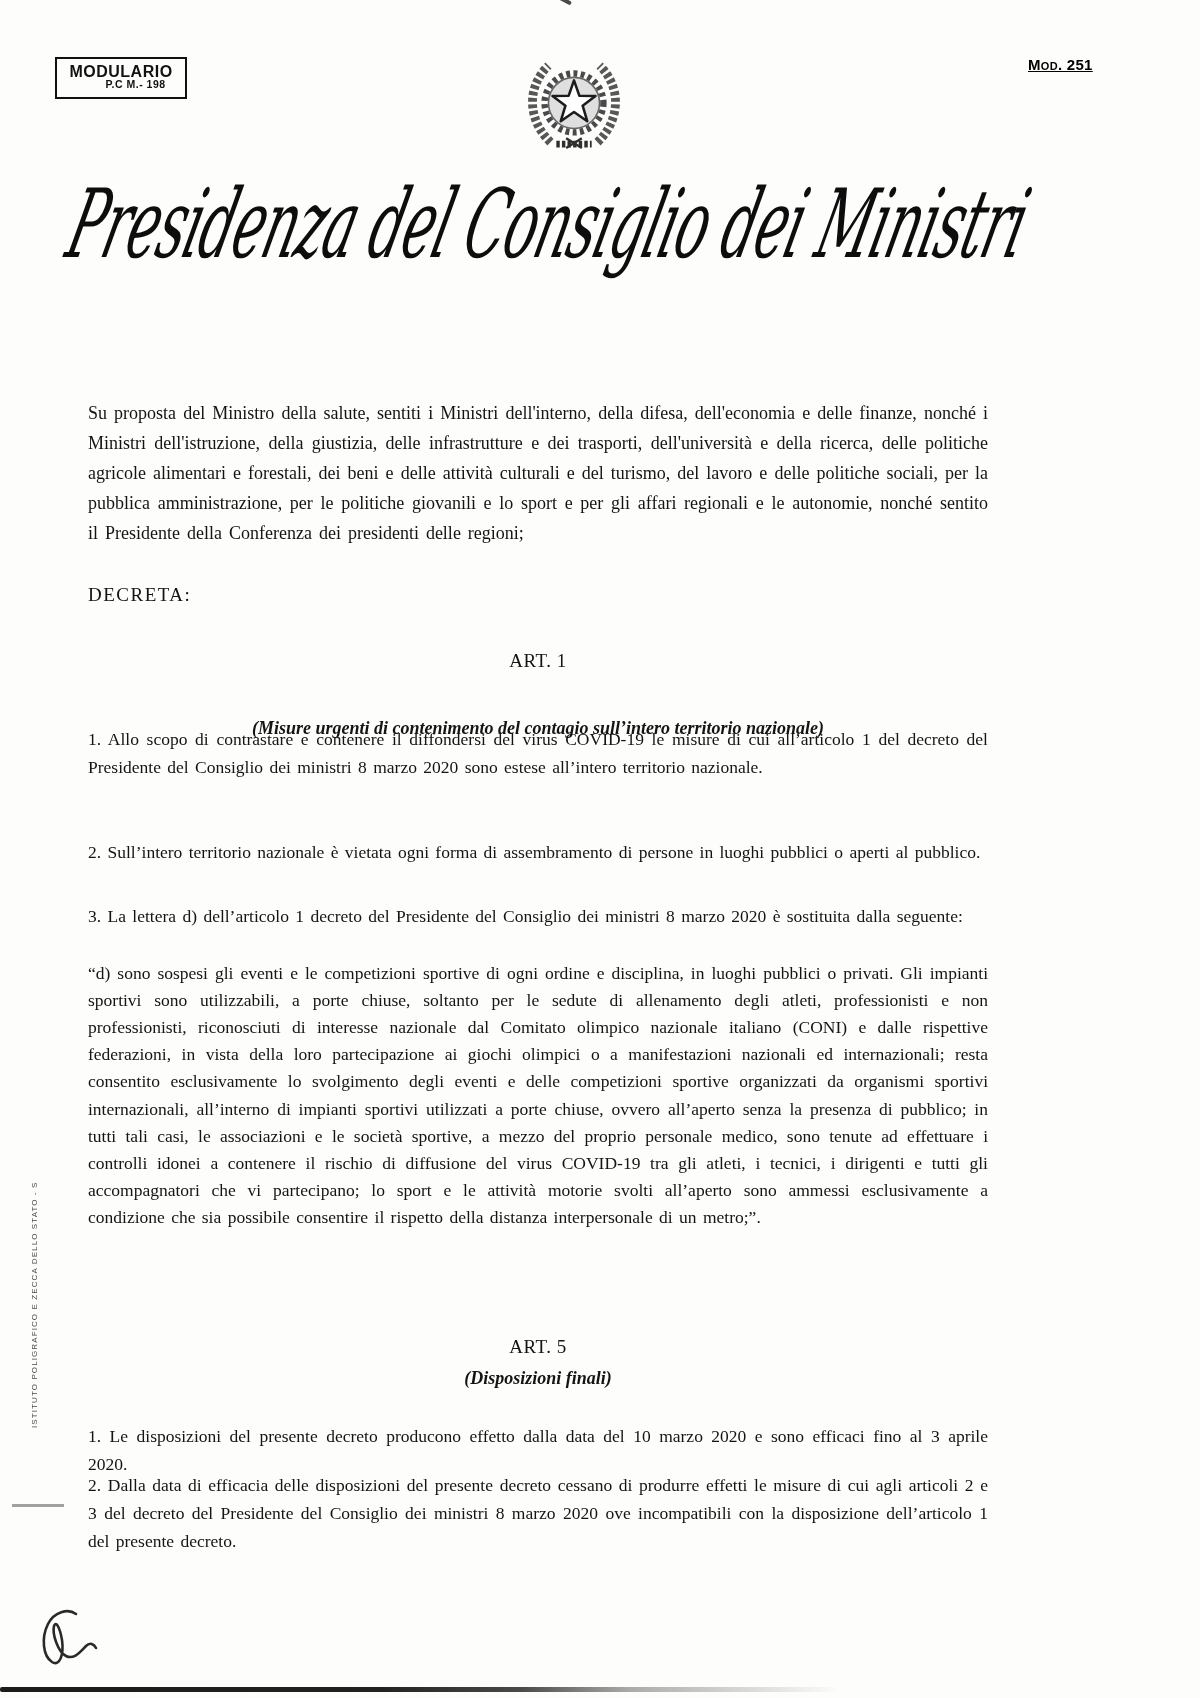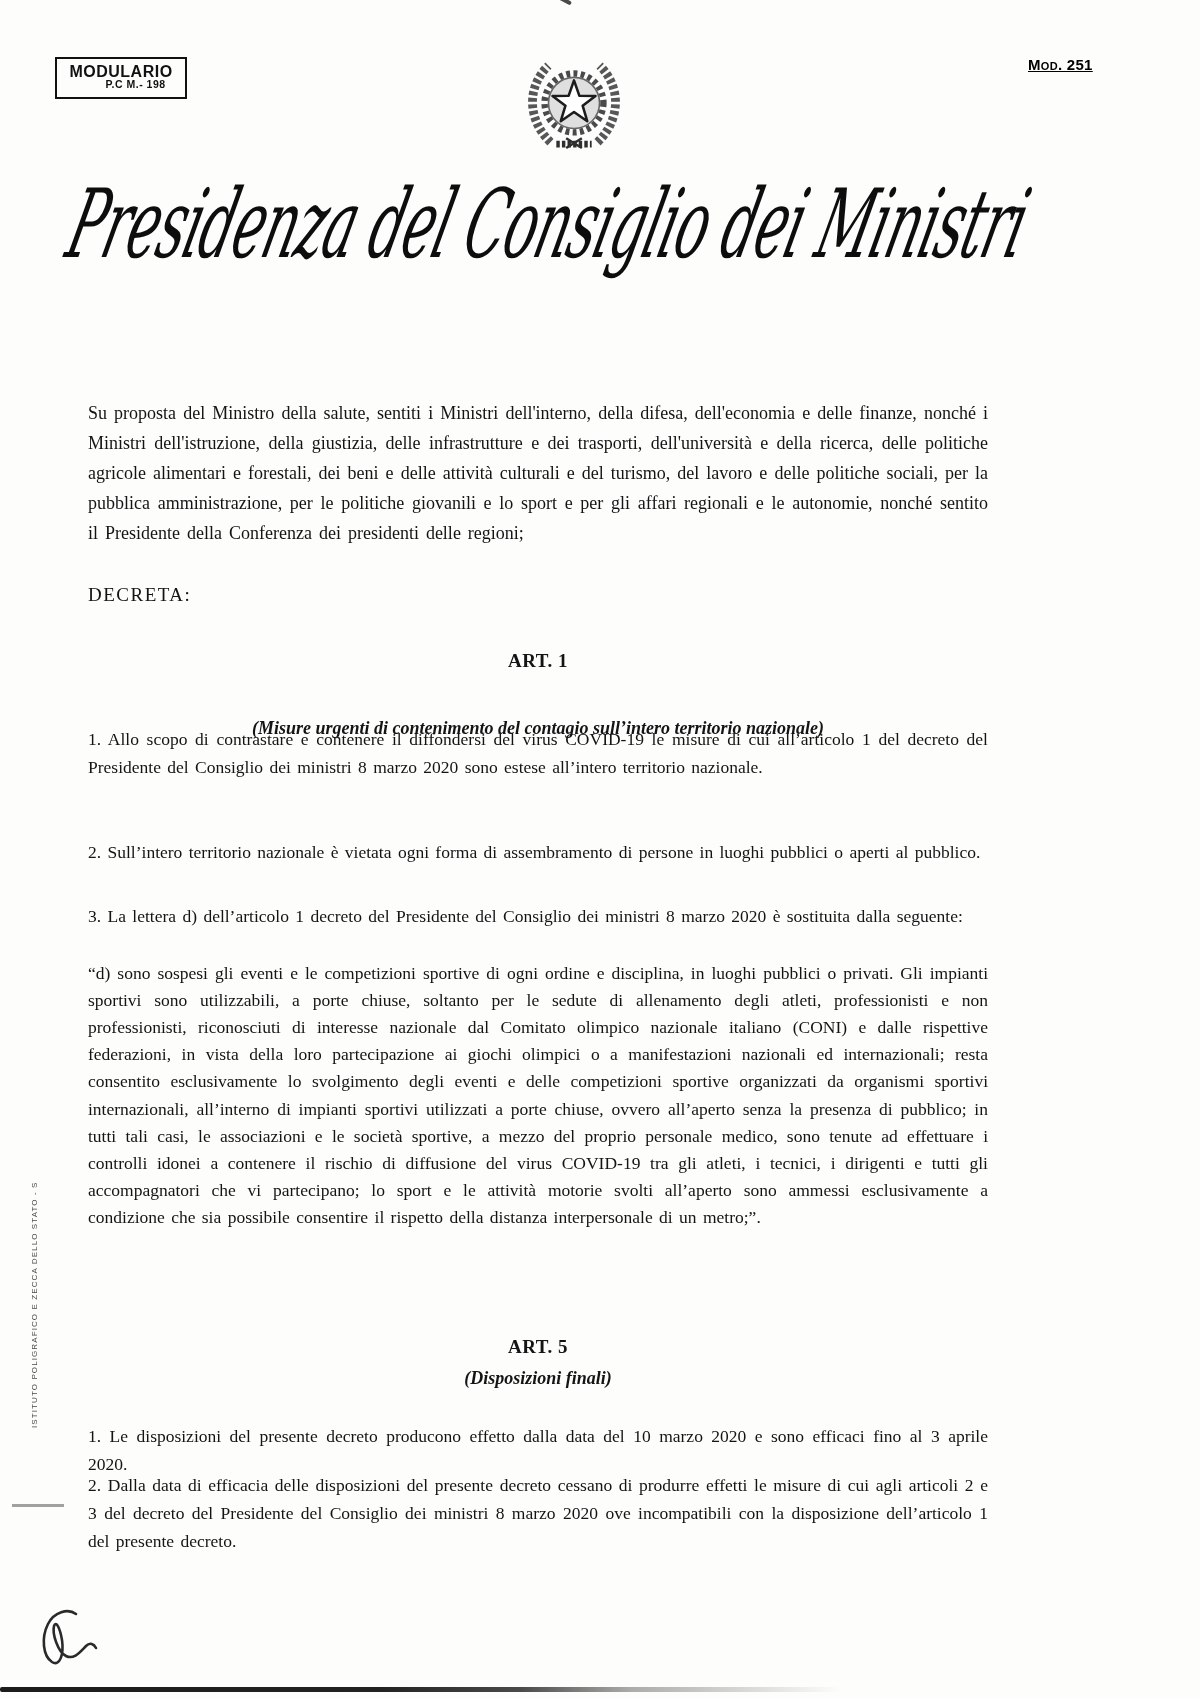--- a/index.html
+++ b/index.html
@@ -30,21 +30,21 @@
   }
   .letterhead span{
     display:inline-block;font-family:"DejaVu Serif", serif;font-style:italic;font-weight:normal;
     font-size:53px;color:#0d0d0d;transform:skewX(-14deg) scaleY(1.8);transform-origin:50% 55%;
     letter-spacing:-1px;
   }
   
   .tx{position:absolute;left:88px;width:900px;text-align:justify;color:#141414;}
   .premise{top:380px;font-size:18px;line-height:30px;word-spacing:2.5px;}
   .decreta{top:584px;text-align:left;font-size:19px;letter-spacing:1.5px;}
-  .art-title{text-align:center;font-size:19px;font-weight:bold;letter-spacing:.5px;}
+  .art-title{text-align:center;font-size:19px;font-weight:normal;letter-spacing:.5px;}
   .art-sub{text-align:center;font-size:18px;font-weight:bold;font-style:italic;}
   .item{font-size:17.5px;line-height:28px;word-spacing:2px;}
   .longitem{font-size:17.5px;line-height:27.2px;word-spacing:2px;}
   .t-art1{top:650px;} .s-art1{top:691px;margin-top:27px;}
   .i-a1-0{top:692px;margin-top:33px;} .i-a1-1{top:820px;} .i-a1-2{top:884px;} .i-a1-3{top:942px;}
   .t-art2{top:1336px;} .s-art2{top:1368px;}
   .i-a2-0{top:1404px;} .i-a2-1{top:1463px;margin-top:8px;}
   
   .imprint{
     position:absolute;left:30px;top:1188px;height:240px;

